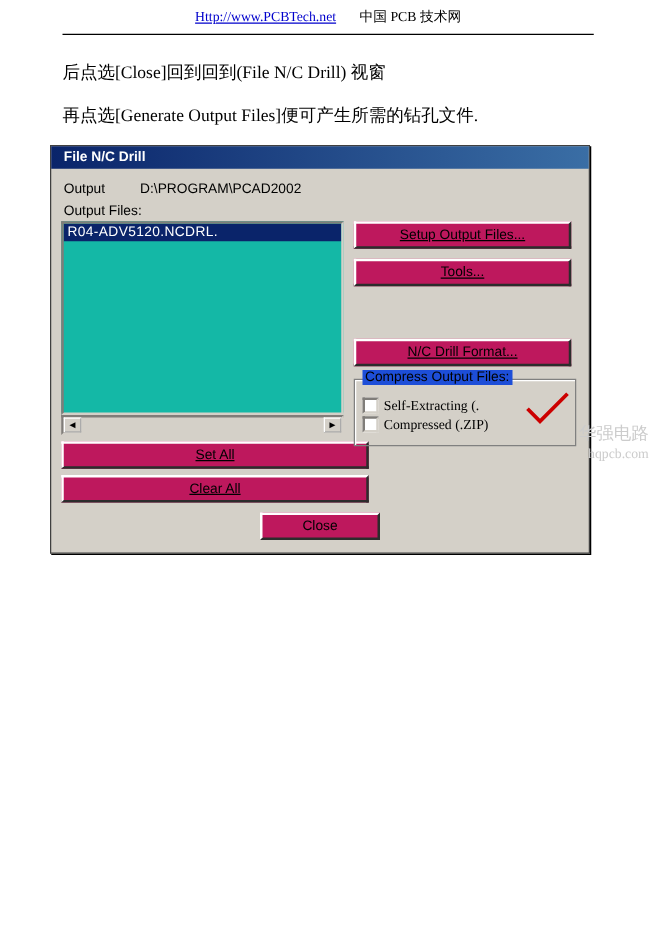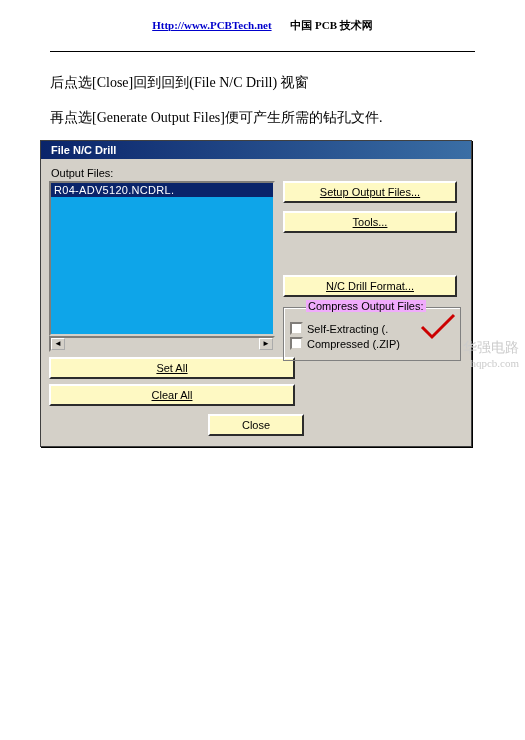--- a/index.html
+++ b/index.html
@@ -6,25 +6,24 @@
     body {
       width: 525px;
       height: 740px;
       background: #fff;
       font-family: "SimSun", "Microsoft YaHei", serif;
       font-size: 13px;
       position: relative;
     }
     .page-header {
       text-align: center;
-      padding: 18px 0;
+      padding: 6px 0;
       border-bottom: 1px solid #000;
       margin: 0 50px;
       font-size: 11px;
-      font-weight: bold;
     }
     .page-header a { color: #0000cc; text-decoration: underline; }
     .page-header span { color: #000; margin-left: 16px; }
     .body-text {
       margin: 18px 50px 10px 50px;
       font-size: 14px;
       line-height: 1.8;
     }
     .dialog {
       margin: 8px 0 0 40px;
@@ -42,21 +41,21 @@
       font-weight: bold;
       font-size: 11px;
     }
     .dialog-body { padding: 8px 8px 10px 8px; }
     .out-row { margin: 2px 0 6px 2px; }
     .out-label { display: inline-block; width: 58px; }
     .files-label { margin: 0 0 2px 2px; }
     .main-row { display: flex; gap: 8px; }
     .left-col { width: 226px; }
     .listbox {
-      background: #0ea5e9;
+      background: #14b8a6;
       border: 2px inset #d4d0c8;
       height: 155px;
       overflow: hidden;
     }
     .list-item {
       background: #0a246a;
       color: #fff;
       padding: 1px 3px;
       font-size: 11px;
       letter-spacing: 0.3px;
@@ -74,21 +73,21 @@
       height: 12px;
       background: #d4d0c8;
       border: 1px outset #fff;
       text-align: center;
       font-size: 8px;
       line-height: 10px;
       color: #000;
     }
     .btn {
       display: block;
-      background: #fef9c3;
+      background: #be185d;
       border: 2px outset #fff;
       border-right-color: #808080;
       border-bottom-color: #808080;
       text-align: center;
       padding: 3px 0;
       font-size: 11px;
       text-decoration: underline;
       cursor: pointer;
     }
     .btn.nou { text-decoration: none; }
@@ -101,25 +100,25 @@
       border-top-color: #808080;
       box-shadow: inset 1px 1px 0 #fff;
       padding: 12px 6px 8px 6px;
       margin-top: 10px;
       position: relative;
       width: 178px;
     }
     .groupbox-title {
       position: absolute;
       top: -8px;
-      left: 22px;
-      background: #f0abfc;
+      left: 6px;
+      background: #1d4ed8;
       padding: 0 2px;
     }
-    .chk-row { display: flex; align-items: center; margin: 2px 0; }
+    .chk-row { display: flex; align-items: center; margin: 2px 0; font-family: Liberation Serif, serif; }
     .chk {
       width: 13px; height: 13px;
       background: #fff;
       border: 2px inset #d4d0c8;
       margin-right: 4px;
     }
     .close-row { text-align: center; margin-top: 8px; }
     .close-btn { width: 96px; display: inline-block; }
     .red-check {
       position: absolute;
@@ -145,20 +144,24 @@
   <a>Http://www.PCBTech.net</a>
   <span>中国 PCB 技术网</span>
 </div>
 
 <div class="body-text">后点选[Close]回到回到(File N/C Drill)  视窗</div>
 <div class="body-text" style="margin-top:6px">再点选[Generate Output Files]便可产生所需的钻孔文件.</div>
 
 <div class="dialog">
   <div class="titlebar">File N/C Drill</div>
   <div class="dialog-body">
+    <div class="out-row">
+      <span class="out-label">Output</span>
+      <span>D:\PROGRAM\PCAD2002</span>
+    </div>
     <div class="files-label">Output Files:</div>
 
     <div class="main-row">
       <div class="left-col">
         <div class="listbox">
           <div class="list-item">R04-ADV5120.NCDRL.</div>
         </div>
         <div class="scroll-h">
           <div class="scroll-btn">◄</div>
           <div class="scroll-btn">►</div>

